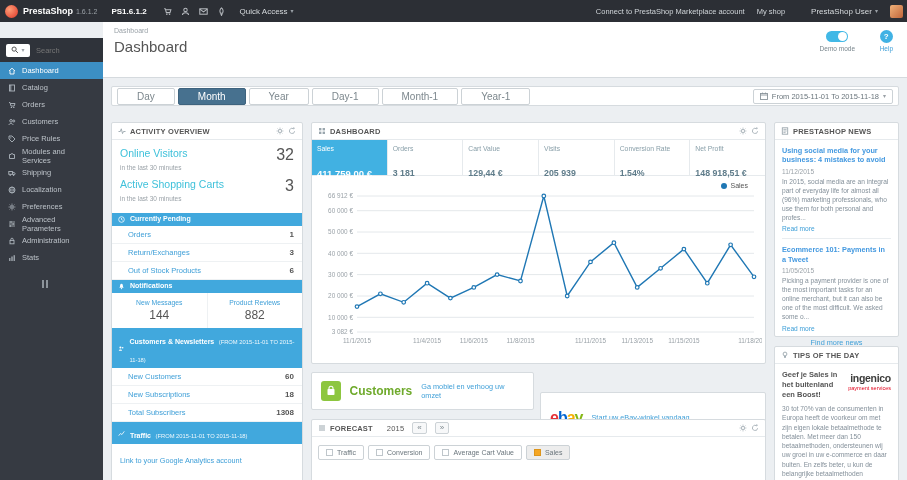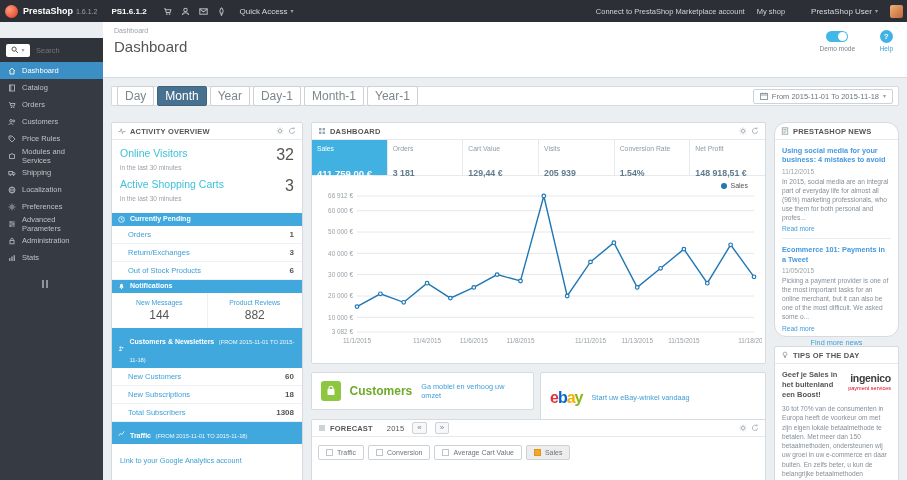--- a/index.html
+++ b/index.html
@@ -36,21 +36,21 @@
   .page-title{position:absolute;left:11px;top:16px;font-size:15px;color:#555;}
   .demo{position:absolute;right:52px;top:9px;text-align:center;}
   .toggle{width:22px;height:11px;border-radius:6px;background:#41b8e6;position:relative;margin:0 auto;cursor:pointer;}
   .toggle::after{content:"";position:absolute;right:1px;top:1px;width:9px;height:9px;border-radius:50%;background:#fff;}
   .demo-lbl{font-size:6.5px;color:#78858c;margin-top:3px;}
   .help{position:absolute;right:14px;top:8px;text-align:center;cursor:pointer;}
   .help-ic{width:13px;height:13px;border-radius:50%;background:#41b2e4;color:#fff;font-size:8px;font-weight:bold;display:flex;align-items:center;justify-content:center;margin:0 auto;}
   .help-lbl{font-size:6.5px;color:#41a0d8;margin-top:2px;}
   
   .toolbar{position:absolute;left:111px;top:86px;width:788px;height:20px;background:#fff;border:1px solid #d6dbdf;border-radius:2px;display:flex;align-items:center;padding:0 5px;gap:3px;}
-  .tbtn{border:1px solid #ccd2d6;background:#fff;color:#7c878d;font-size:12px;padding:2px 7px;border-radius:2px;cursor:pointer;font-family:inherit;}
+  .tbtn{border:1px solid #ccd2d6;background:#fff;color:#7c878d;font-size:10px;padding:2px 19px;border-radius:2px;cursor:pointer;font-family:inherit;}
   .tbtn.active{background:#47718f;border-color:#3e637e;color:#fff;}
   .date-btn{margin-left:auto;display:flex;align-items:center;gap:4px;border:1px solid #ccd2d6;border-radius:2px;padding:2px 6px;color:#6a757c;font-size:7.5px;cursor:pointer;background:#fff;}
   
   .panel{position:absolute;background:#fff;border:1px solid #d6dbdf;border-radius:2px;}
   .panel-hdr{display:flex;align-items:center;gap:4px;height:17px;padding:0 6px;border-bottom:1px solid #e6eaed;color:#555;font-size:7.5px;font-weight:bold;letter-spacing:.2px;}
   .spacer{flex:1;}
   .hdr-ic{cursor:pointer;display:flex;}
   
   .act{left:111px;top:122px;width:192px;height:400px;}
   .act-live{padding:7px 8px 4px 8px;}
@@ -80,37 +80,37 @@
   .kpi .val{font-size:8.8px;color:#5f7c8a;font-weight:bold;margin-top:16px;white-space:nowrap;}
   .kpi.active{background:#41b1e2;}
   .kpi.active .lbl,.kpi.active .val{color:#fff;}
   .kpi.active .val{font-size:9.5px;}
   .chart-wrap{position:relative;margin:10px 3px 0 3px;height:162px;}
   .legend{position:absolute;top:-4px;right:14px;display:flex;align-items:center;gap:3px;font-size:7px;color:#555;}
   .legend .dot{width:6px;height:6px;border-radius:50%;background:#1f77b4;display:inline-block;}
   
   .ad{display:flex;align-items:center;padding:0 9px;gap:9px;}
   .ad-shopgate{left:311px;top:372px;width:223px;height:38px;}
-  .ad-ebay{left:540px;top:372px;width:226px;height:51px;}
+  .ad-ebay{left:540px;top:392px;width:226px;height:51px;}
   .sg-ic{width:20px;height:20px;border-radius:3px;background:#8dc63f;display:flex;align-items:center;justify-content:center;}
   .sg-name{font-size:12px;font-weight:bold;color:#6faa2c;}
   .ad-link{color:#41a0d8;font-size:7.3px;cursor:pointer;}
   .ebay-logo{font-size:16px;font-weight:bold;letter-spacing:-1px;}
   .eb0{color:#e53238;}.eb1{color:#0064d2;}.eb2{color:#f5af02;}.eb3{color:#86b817;}
   
   .fc{left:311px;top:419px;width:455px;height:100px;}
   .fc-year{font-size:7.5px;color:#555;margin-left:10px;font-weight:normal;}
   .fc-nav{border:1px solid #ccd2d6;background:#f7f8f9;color:#7c878d;font-size:8px;line-height:1;padding:1px 4px;border-radius:2px;cursor:pointer;margin-left:4px;font-family:inherit;}
   .fc-body{display:flex;gap:4px;padding:8px 6px;}
   .fc-toggle{display:flex;align-items:center;gap:4px;border:1px solid #ccd2d6;background:#fff;color:#6a757c;font-size:7px;padding:3px 7px;border-radius:2px;cursor:pointer;font-family:inherit;}
   .fc-toggle.active{background:#ededed;}
   .sq{width:7px;height:7px;border:1px solid #bfc6cb;background:#fff;display:inline-block;}
   .sq.sales{background:#f5a623;border-color:#dd951c;}
   
-  .news{left:774px;top:122px;width:125px;height:215px;border-radius:12px;}
+  .news{left:774px;top:122px;width:125px;height:215px;}
   .news-body{padding:6px 7px;}
   .n-title{color:#4499e0;font-weight:bold;font-size:7.3px;line-height:1.3;cursor:pointer;}
   .n-date{color:#9aa2a8;font-size:6.5px;margin:3px 0;}
   .n-ex{color:#84909a;font-size:6.6px;line-height:1.35;}
   .n-more{color:#41a0d8;font-size:6.6px;margin-top:3px;cursor:pointer;}
   .n-div{border-top:1px solid #e9edf0;margin:6px 0;}
   .n-find{color:#41a0d8;font-size:7.3px;text-align:center;margin-top:6px;cursor:pointer;}
   
   .tips{left:774px;top:346px;width:125px;height:160px;}
   .tips-body{padding:6px 7px;}

